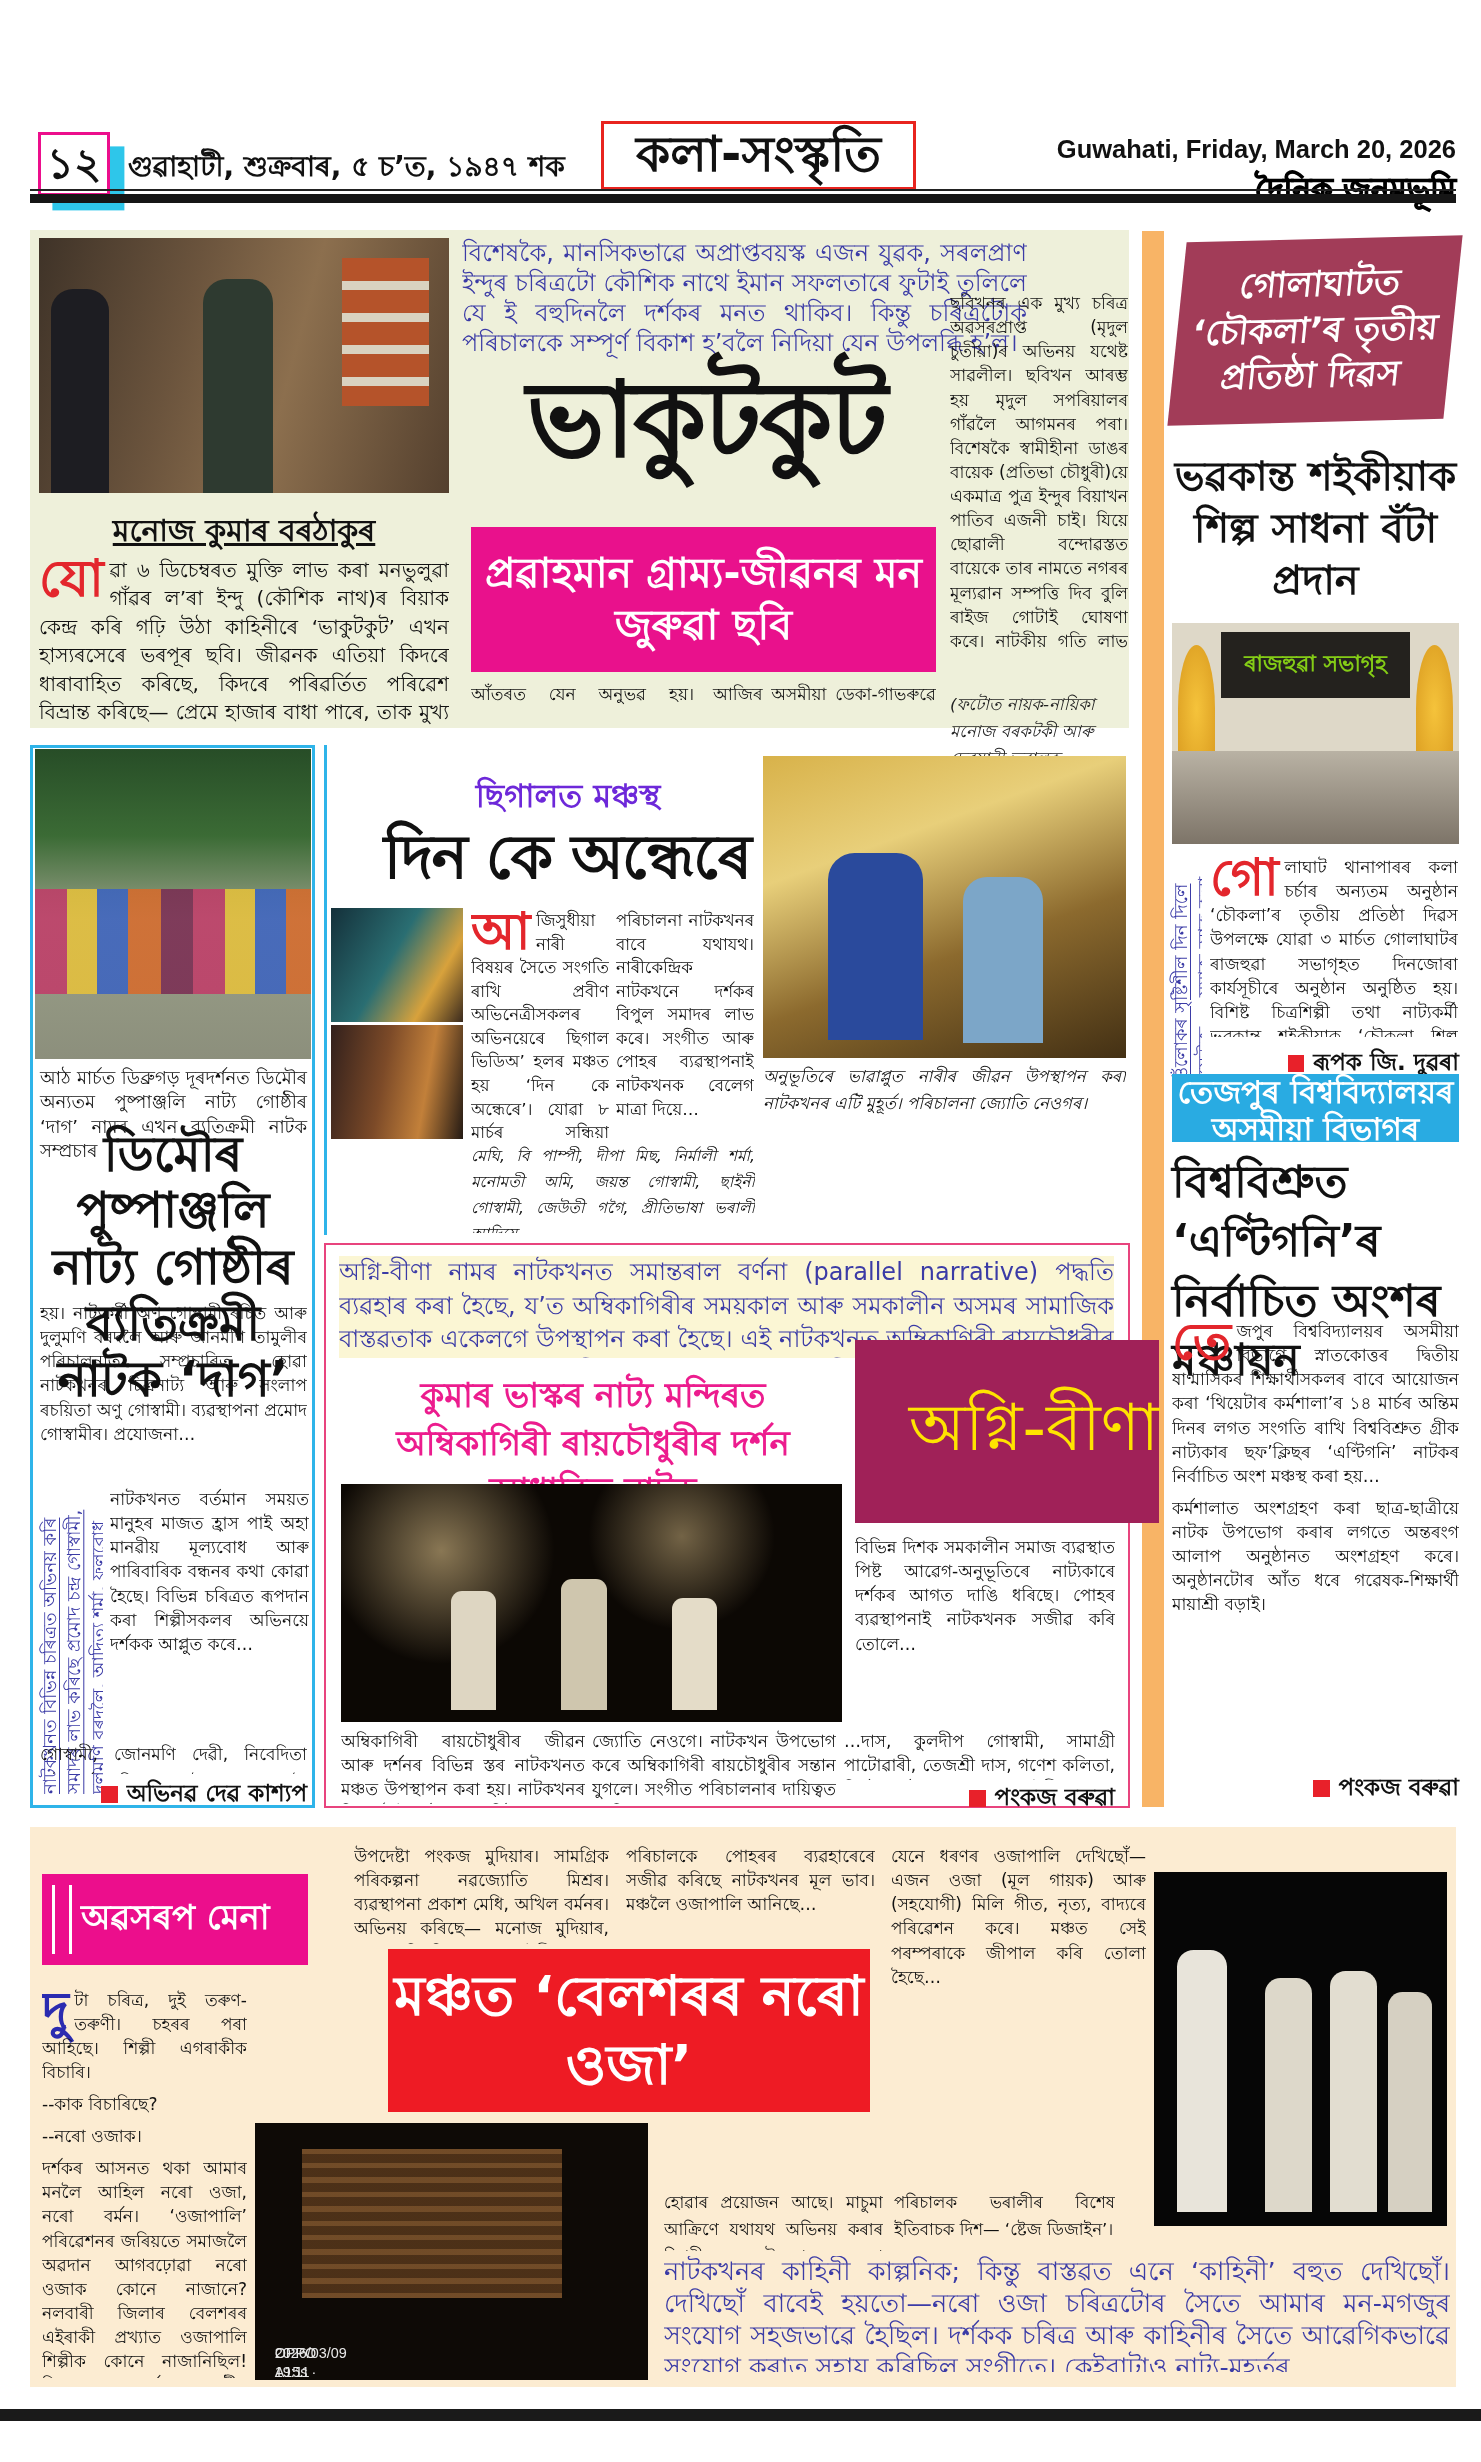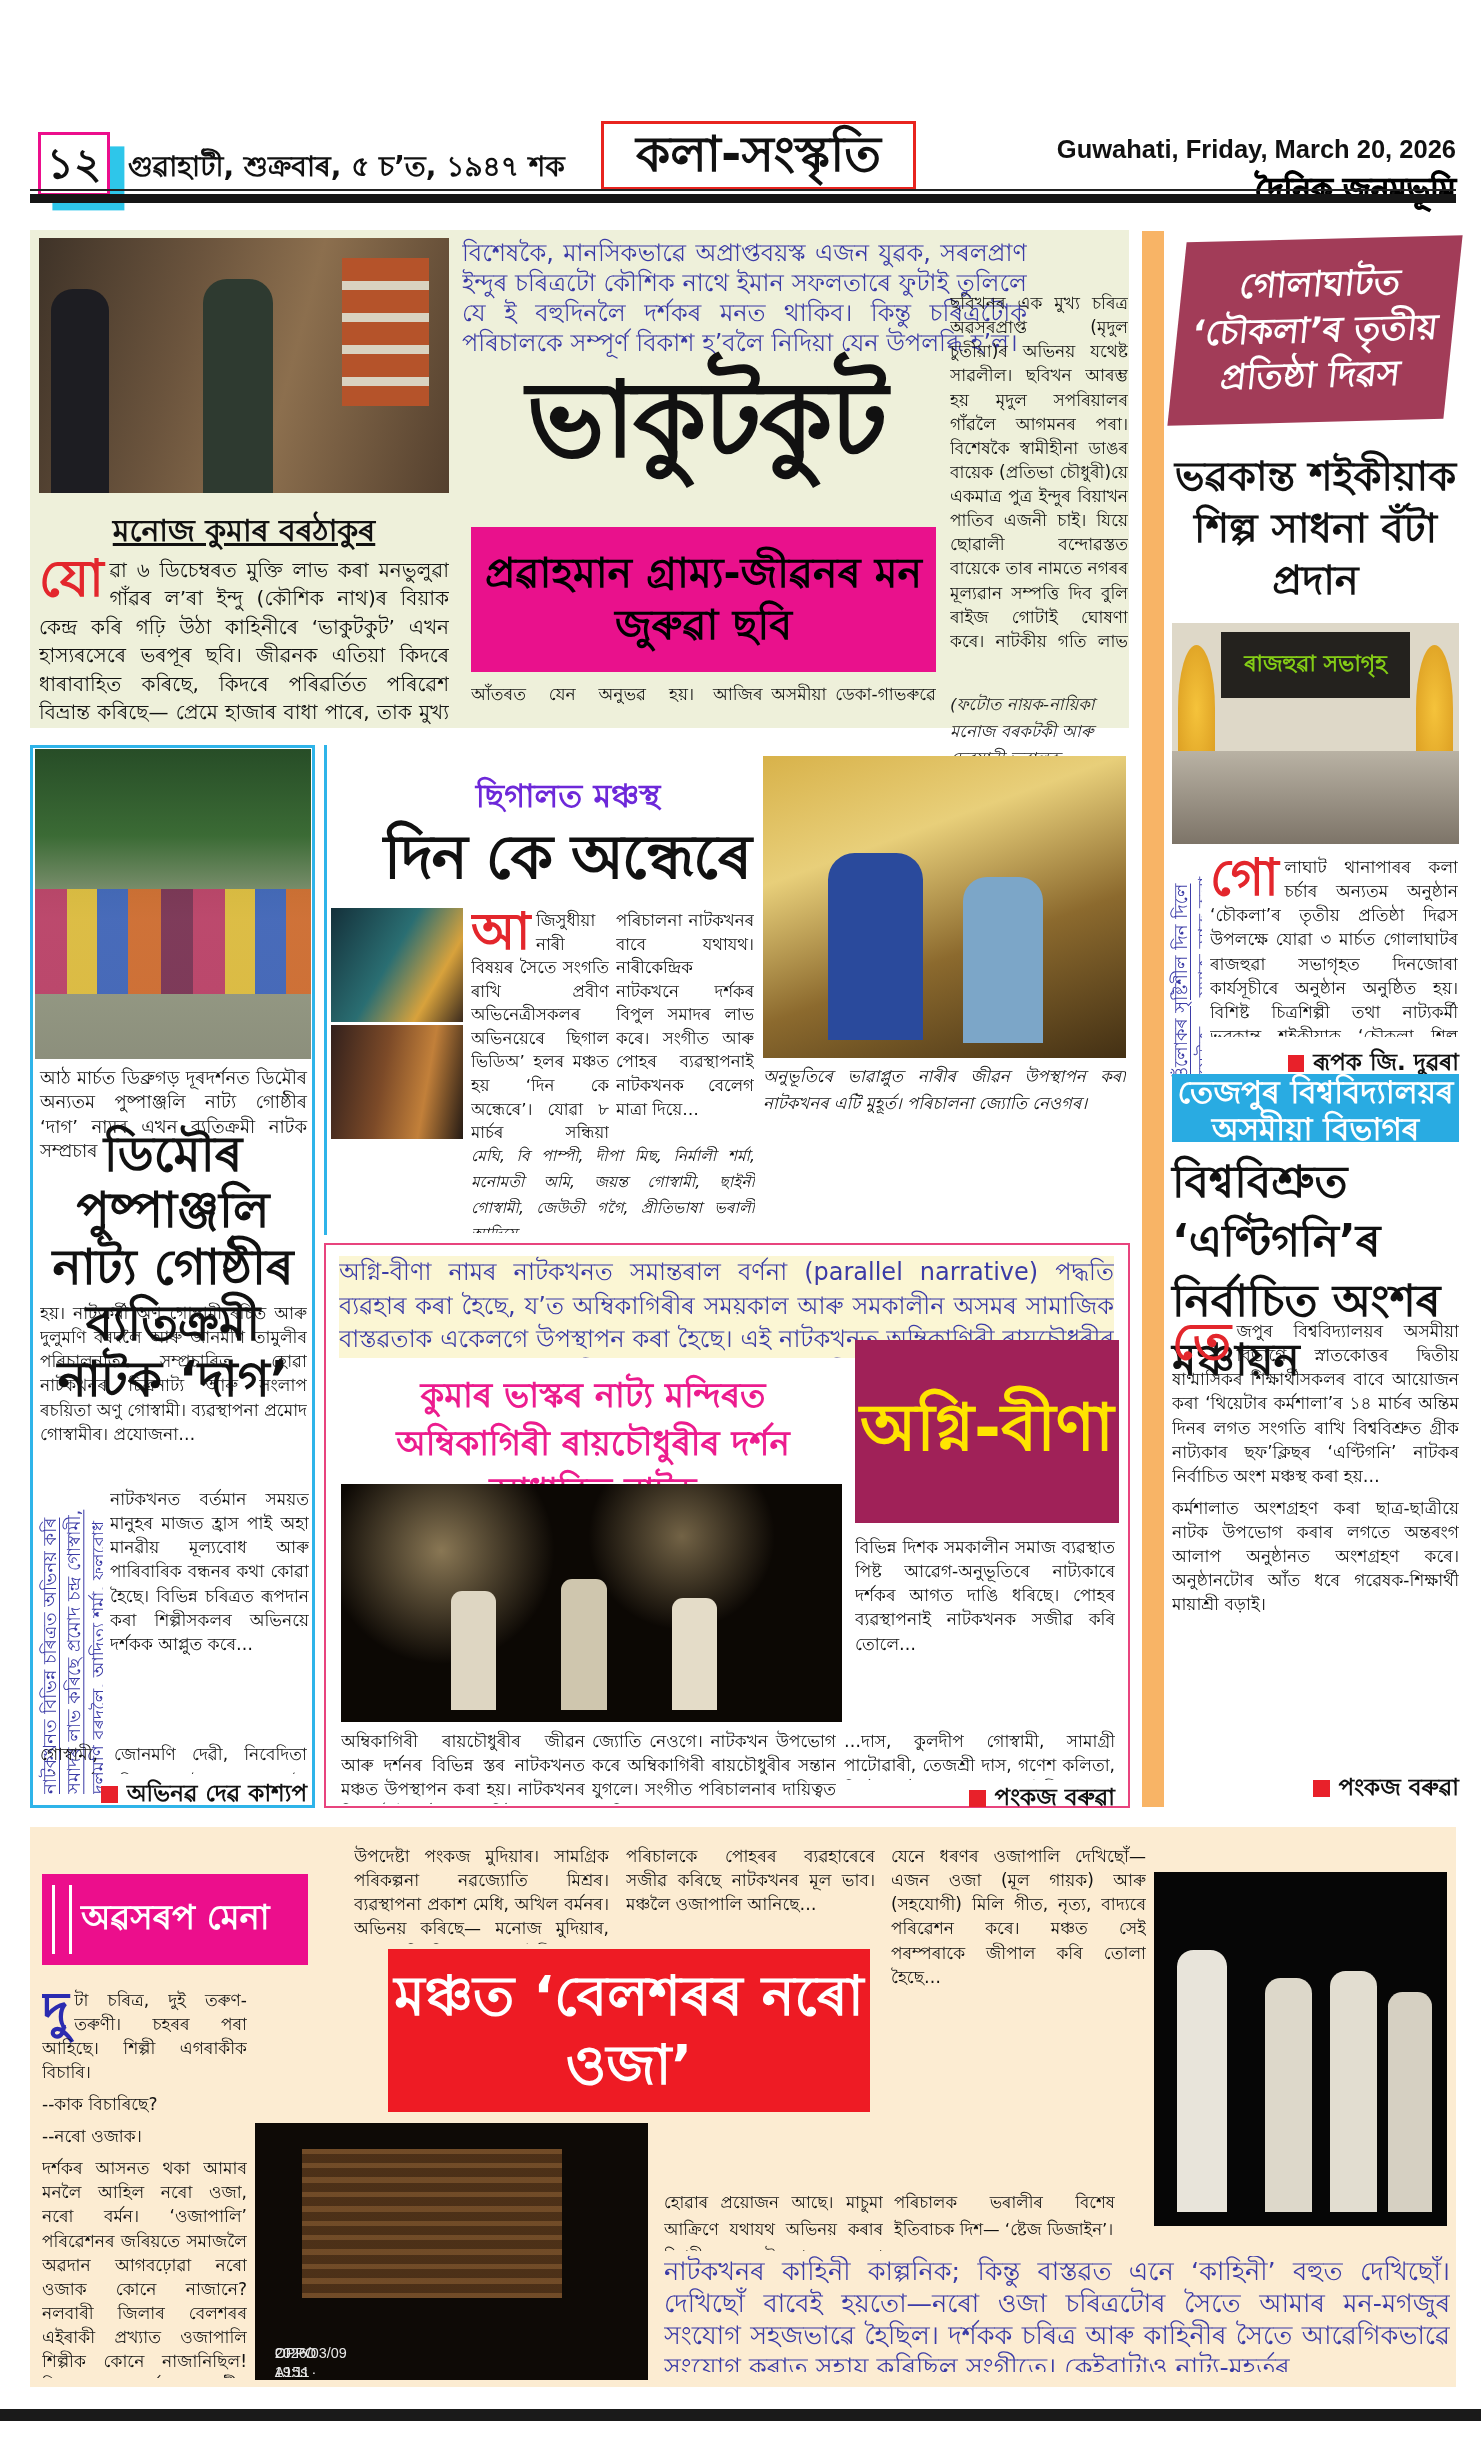--- a/index.html
+++ b/index.html
@@ -40,21 +40,21 @@
   .pb-man{left:40%;top:16%;width:17%;height:84%;background:#2e3a30;border-radius:24px 24px 0 0;}
   .pb-post{right:5%;top:8%;width:21%;height:58%;
      background:repeating-linear-gradient(#b5532a 0 23px,#d9d2c0 23px 32px);}
   #byline-bhakut{left:39px;top:507px;width:410px;text-align:center;font-size:30px;font-weight:bold;
      text-decoration:underline;}
   #bhakut-col1{left:39px;top:556px;width:410px;height:169px;font-size:20px;}
   #bhakut-kicker{left:462px;top:238px;width:565px;height:125px;color:#3b3ba6;font-size:24px;line-height:1.25;
      text-align:justify;overflow:hidden;}
   #bhakut-title{left:468px;top:368px;width:476px;font-size:105px;font-weight:bold;line-height:1;
      text-align:center;letter-spacing:-2.2px;}
-  #bhakut-pink{left:471px;top:527px;width:465px;height:145px;background:#e9118c;color:#000000;
+  #bhakut-pink{left:471px;top:527px;width:465px;height:145px;background:#e9118c;color:#ffffff;
      font-size:41px;font-weight:bold;text-align:center;display:flex;align-items:center;justify-content:center;
      line-height:1.25;padding:0 11px;box-sizing:border-box;}
   #bhakut-strip{left:471px;top:682px;width:465px;height:43px;column-count:2;column-gap:19px;font-size:17px;}
   #bhakut-col3{left:950px;top:291px;width:178px;height:360px;font-size:17px;}
   #bhakut-caption{left:950px;top:656px;width:178px;height:66px;font-size:16.6px;color:#222;margin-top:36px;}
 
   
   #orange-bar{left:1142px;top:231px;width:22px;height:1576px;background:#f8b466;}
   #gl-kicker{left:1177px;top:239px;width:276px;height:183px;background:#a23c58;color:#fff;
      transform:skewY(-1.5deg) skewX(-6deg);font-size:35px;font-weight:bold;text-align:center;
@@ -104,22 +104,22 @@
      background:linear-gradient(160deg,#d8b24a 0%,#e8cf7a 30%,#8c6a2e 62%,#433014 100%);}
   .d3-fig{left:18%;top:32%;width:26%;height:62%;background:#2a4a9c;border-radius:26.6px 26.6px 0 0;}
   .d3-fig2{left:55%;top:40%;width:22%;height:55%;background:#7ca6c8;border-radius:24px 24px 0 0;}
   #dinke-capR{left:763px;top:1064px;width:363px;height:78px;font-size:16.6px;text-align:justify;overflow:hidden;}
 
   #box-agni{left:324px;top:1243px;width:806px;height:565px;border:2.2px solid #e8447e;box-sizing:border-box;background:#fff;}
   #agni-intro{left:339px;top:1256px;width:775px;height:102px;color:#3b3ba6;font-size:24px;line-height:1.4;
      text-align:justify;background:#fbf6d4;overflow:hidden;}
   #agni-subhead{left:344px;top:1372px;width:498px;color:#ec1c8e;font-size:34px;font-weight:bold;
      text-align:center;line-height:1.4;}
-  #agni-titlebox{left:855px;top:1340px;width:264px;height:183px;background:#a02158;color:#ffe400;
-     font-size:65px;font-weight:bold;display:flex;align-items:center;justify-content:center;}
+  #agni-titlebox{left:855px;top:1340px;width:304px;height:183px;background:#a02158;color:#ffe400;
+     font-size:65px;font-weight:normal;display:flex;align-items:center;justify-content:flex-end;}
   #photo-agni{left:341px;top:1484px;width:501px;height:238px;
      background:radial-gradient(circle at 20% 28%,rgba(240,210,150,.55),transparent 26%),
                 radial-gradient(circle at 68% 22%,rgba(240,210,150,.45),transparent 24%),#0c0804;}
   .ag-f1{left:22%;top:45%;width:9%;height:50%;background:#ded6c2;border-radius:11px 11px 0 0;}
   .ag-f2{left:44%;top:40%;width:9%;height:55%;background:#cfc6ae;border-radius:11px 11px 0 0;}
   .ag-f3{left:66%;top:48%;width:9%;height:47%;background:#e4dcc8;border-radius:11px 11px 0 0;}
   #agni-colR{left:855px;top:1535px;width:260px;height:187px;font-size:17px;}
   #agni-b1{left:341px;top:1729px;width:244px;height:75px;font-size:17px;}
   #agni-b2{left:592px;top:1729px;width:244px;height:75px;font-size:17px;}
   #agni-b3{left:844px;top:1729px;width:271px;height:51px;font-size:17px;}

